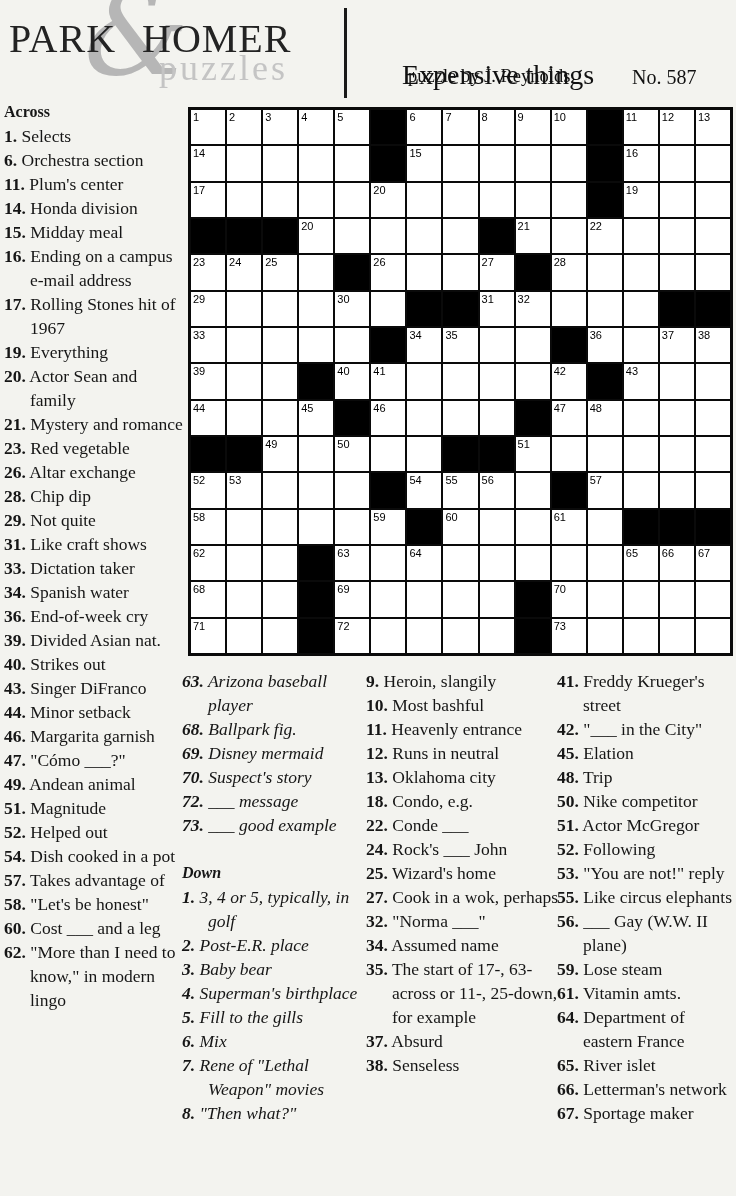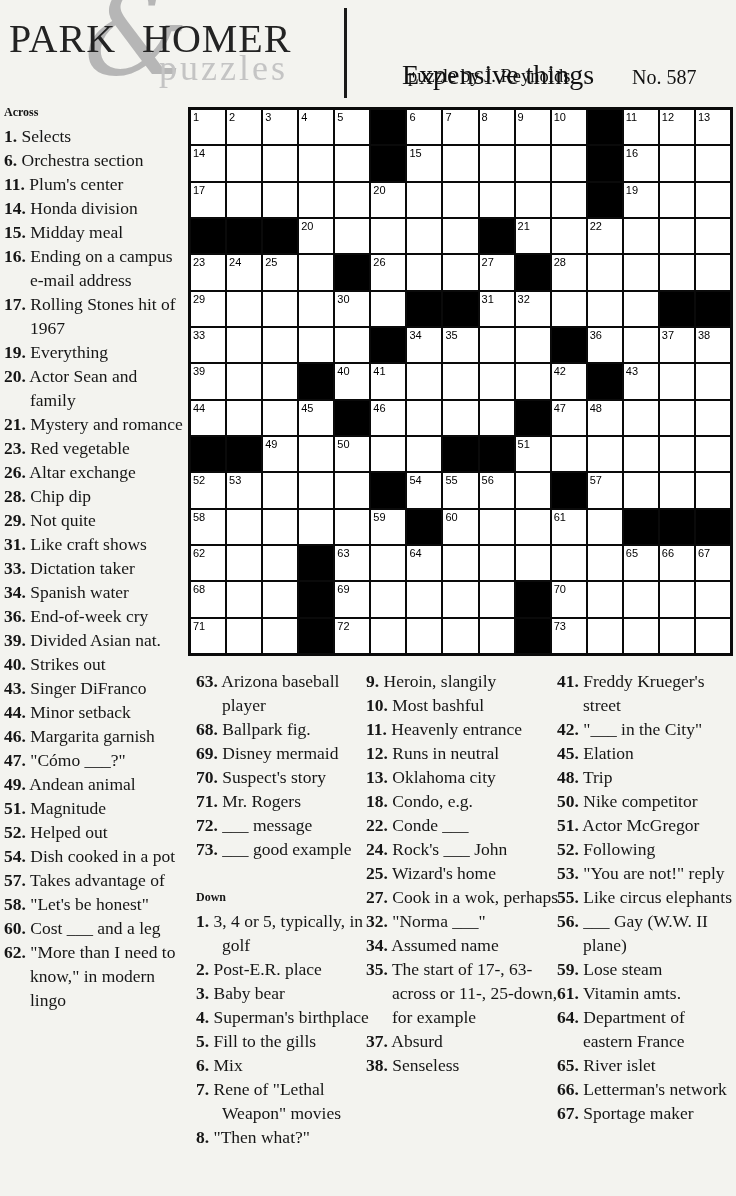--- a/index.html
+++ b/index.html
@@ -54,24 +54,24 @@
     font-family:"Liberation Sans", sans-serif;
     font-size:11px;line-height:12px;color:#000;
   }
 
   
   .clues{
     position:absolute;
     font-size:17.5px;line-height:24px;color:#161616;
   }
   #col-across{left:4px;top:100px;width:181px;}
-  #col-b1{left:196px;top:669px;width:178px;}
+  #col-b1{left:182px;top:669px;width:178px;font-style:italic;}
   #col-b2{left:366px;top:669px;width:192px;}
   #col-b3{left:557px;top:669px;width:179px;}
-  .chead{font-weight:bold;font-size:12px;}
+  .chead{font-weight:bold;font-size:16px;}
   .down-head{margin-top:24px;}
   .clue{padding-left:26px;text-indent:-26px;}
   .cnum{font-weight:bold;}
 </style>
 </head>
 <body>
 
 <div class="logo">
   <span class="amp">&amp;</span>
   <span class="logo-word logo-park">PARK</span>
@@ -494,21 +494,20 @@
       <div class="clue"><span class="cnum">62.</span> "More than I need to know," in modern lingo</div>
     </div>
 </div>
 
 <div class="clues" id="col-b1">
   <div id="across-list-2">
       <div class="clue"><span class="cnum">63.</span> Arizona baseball player</div>
       <div class="clue"><span class="cnum">68.</span> Ballpark fig.</div>
       <div class="clue"><span class="cnum">69.</span> Disney mermaid</div>
       <div class="clue"><span class="cnum">70.</span> Suspect's story</div>
-      <div class="clue"><span class="cnum">71.</span> Mr. Rogers</div>
       <div class="clue"><span class="cnum">72.</span> ___ message</div>
       <div class="clue"><span class="cnum">73.</span> ___ good example</div>
     </div>
   <div class="chead down-head">Down</div>
   <div id="down-list-1">
       <div class="clue"><span class="cnum">1.</span> 3, 4 or 5, typically, in golf</div>
       <div class="clue"><span class="cnum">2.</span> Post-E.R. place</div>
       <div class="clue"><span class="cnum">3.</span> Baby bear</div>
       <div class="clue"><span class="cnum">4.</span> Superman's birthplace</div>
       <div class="clue"><span class="cnum">5.</span> Fill to the gills</div>

